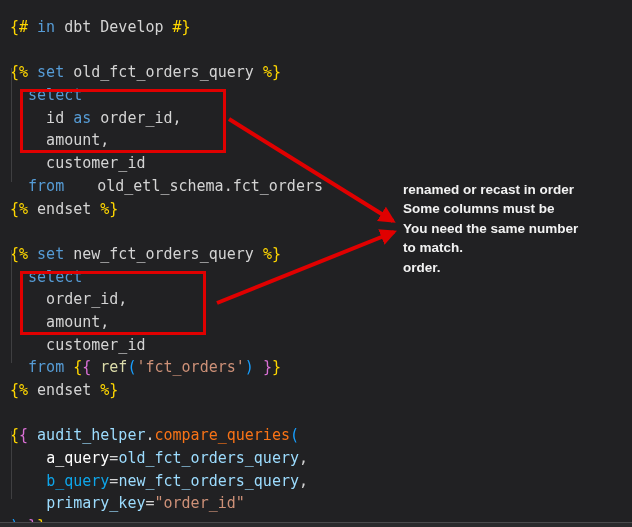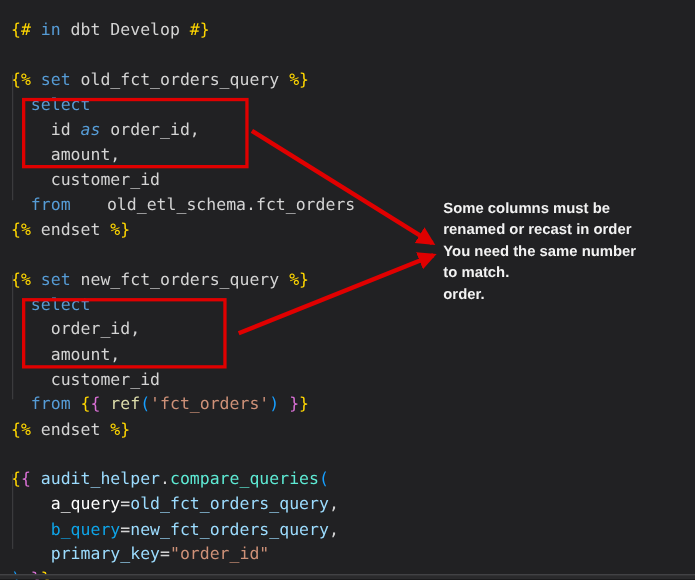--- a/index.html
+++ b/index.html
@@ -42,35 +42,35 @@
 </head>
 <body>
 
 <div class="screen">
 
   <div id="code">
       <div class="code-line"><span style="color: rgb(255, 215, 0);">{#</span><span style="color: rgb(212, 212, 212);"> </span><span style="color: rgb(86, 156, 214);">in</span><span style="color: rgb(212, 212, 212);"> dbt Develop </span><span style="color: rgb(255, 215, 0);">#}</span></div>
       <div class="code-line"></div>
       <div class="code-line"><span style="color: rgb(255, 215, 0);">{%</span><span style="color: rgb(212, 212, 212);"> </span><span style="color: rgb(86, 156, 214);">set</span><span style="color: rgb(212, 212, 212);"> old_fct_orders_query </span><span style="color: rgb(255, 215, 0);">%}</span></div>
       <div class="code-line"><span style="color: rgb(212, 212, 212);">  </span><span style="color: rgb(86, 156, 214);">select</span></div>
-      <div class="code-line"><span style="color: rgb(212, 212, 212);">    id </span><span style="color: rgb(86, 156, 214); font-style: italic;">as</span><span style="color: rgb(212, 212, 212);"> order_id,</span></div>
+      <div class="code-line"><span style="color: rgb(212, 212, 212);">    id </span><span style="color: rgb(86, 156, 214);">as</span><span style="color: rgb(212, 212, 212);"> order_id,</span></div>
       <div class="code-line"><span style="color: rgb(212, 212, 212);">    amount,</span></div>
       <div class="code-line"><span style="color: rgb(212, 212, 212);">    customer_id</span></div>
       <div class="code-line"><span style="color: rgb(212, 212, 212);">  </span><span style="color: rgb(86, 156, 214);">from</span><span style="color: rgb(212, 212, 212); margin-left: 24px;"> old_etl_schema.fct_orders</span></div>
       <div class="code-line"><span style="color: rgb(255, 215, 0);">{%</span><span style="color: rgb(212, 212, 212);"> endset </span><span style="color: rgb(255, 215, 0);">%}</span></div>
       <div class="code-line"></div>
       <div class="code-line"><span style="color: rgb(255, 215, 0);">{%</span><span style="color: rgb(212, 212, 212);"> </span><span style="color: rgb(86, 156, 214);">set</span><span style="color: rgb(212, 212, 212);"> new_fct_orders_query </span><span style="color: rgb(255, 215, 0);">%}</span></div>
       <div class="code-line"><span style="color: rgb(212, 212, 212);">  </span><span style="color: rgb(86, 156, 214);">select</span></div>
       <div class="code-line"><span style="color: rgb(212, 212, 212);">    order_id,</span></div>
       <div class="code-line"><span style="color: rgb(212, 212, 212);">    amount,</span></div>
       <div class="code-line"><span style="color: rgb(212, 212, 212);">    customer_id</span></div>
       <div class="code-line"><span style="color: rgb(212, 212, 212);">  </span><span style="color: rgb(86, 156, 214);">from</span><span style="color: rgb(212, 212, 212);"> </span><span style="color: rgb(255, 215, 0);">{</span><span style="color: rgb(218, 112, 214);">{</span><span style="color: rgb(212, 212, 212);"> </span><span style="color: rgb(220, 220, 170);">ref</span><span style="color: rgb(23, 159, 255);">(</span><span style="color: rgb(206, 145, 120);">'fct_orders'</span><span style="color: rgb(23, 159, 255);">)</span><span style="color: rgb(212, 212, 212);"> </span><span style="color: rgb(218, 112, 214);">}</span><span style="color: rgb(255, 215, 0);">}</span></div>
       <div class="code-line"><span style="color: rgb(255, 215, 0);">{%</span><span style="color: rgb(212, 212, 212);"> endset </span><span style="color: rgb(255, 215, 0);">%}</span></div>
       <div class="code-line"></div>
-      <div class="code-line"><span style="color: rgb(255, 215, 0);">{</span><span style="color: rgb(218, 112, 214);">{</span><span style="color: rgb(212, 212, 212);"> </span><span style="color: rgb(156, 220, 254);">audit_helper</span><span style="color: rgb(212, 212, 212);">.</span><span style="color: #5eead4;">compare_queries</span><span style="color: rgb(23, 159, 255);">(</span></div>
+      <div class="code-line"><span style="color: rgb(255, 215, 0);">{</span><span style="color: rgb(218, 112, 214);">{</span><span style="color: rgb(212, 212, 212);"> </span><span style="color: rgb(156, 220, 254);">audit_helper</span><span style="color: rgb(212, 212, 212);">.</span><span style="color: #f97316;">compare_queries</span><span style="color: rgb(23, 159, 255);">(</span></div>
       <div class="code-line"><span style="color: rgb(212, 212, 212);">    </span><span style="color: #ffffff;">a_query</span><span style="color: rgb(212, 212, 212);">=</span><span style="color: rgb(156, 220, 254);">old_fct_orders_query</span><span style="color: rgb(212, 212, 212);">,</span></div>
       <div class="code-line"><span style="color: rgb(212, 212, 212);">    </span><span style="color: #0ea5e9;">b_query</span><span style="color: rgb(212, 212, 212);">=</span><span style="color: rgb(156, 220, 254);">new_fct_orders_query</span><span style="color: rgb(212, 212, 212);">,</span></div>
       <div class="code-line"><span style="color: rgb(212, 212, 212);">    </span><span style="color: rgb(156, 220, 254);">primary_key</span><span style="color: rgb(212, 212, 212);">=</span><span style="color: rgb(206, 145, 120);">"order_id"</span></div>
       <div class="code-line"><span style="color: rgb(23, 159, 255);">)</span><span style="color: rgb(212, 212, 212);"> </span><span style="color: rgb(218, 112, 214);">}</span><span style="color: rgb(255, 215, 0);">}</span></div>
     </div>
 
   <div class="indent-guide" style="top:68px;height:114px;"></div>
   <div class="indent-guide" style="top:250px;height:113px;"></div>
   <div class="indent-guide" style="top:431px;height:68px;"></div>
 
@@ -83,21 +83,21 @@
         <polygon points="0 0, 4.2 2.1, 0 4.2" fill="#e00000"></polygon>
       </marker>
     </defs>
     <g id="arrow-group">
         <line x1="229" y1="119" x2="393" y2="221" stroke="#e00000" stroke-width="4" marker-end="url(#ah)"></line>
         <line x1="217" y1="303" x2="394" y2="232" stroke="#e00000" stroke-width="4" marker-end="url(#ah)"></line>
       </g>
   </svg>
 
   <div id="note">
+      <div class="note-line">renamed or recast in order</div>
       <div class="note-line">Some columns must be</div>
-      <div class="note-line">renamed or recast in order</div>
       <div class="note-line">You need the same number</div>
       <div class="note-line">to match.</div>
       <div class="note-line">order.</div>
     </div>
 
   <div class="bottom-bar"></div>
 </div>
 
 </body></html>

